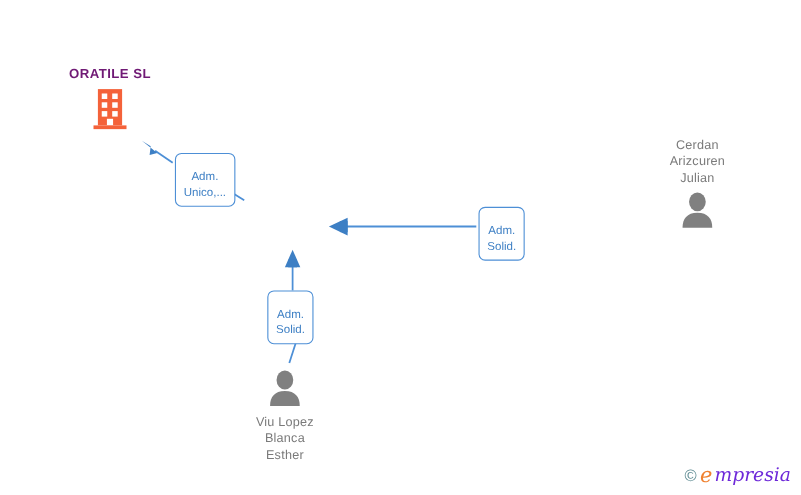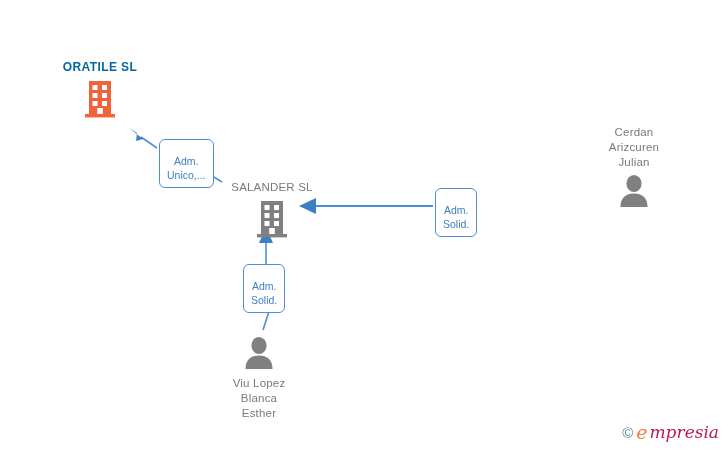--- a/index.html
+++ b/index.html
@@ -38,21 +38,21 @@
   .node-label {
     font-size: 11.5px;
     line-height: 15px;
     color: #7a7a7a;
     text-align: center;
     letter-spacing: .2px;
     white-space: pre-line;
   }
   .node-label.company-primary {
     font-weight: bold;
-    color: #0369a1;
+    color: #701a75;
     font-size: 12px;
     letter-spacing: .4px;
   }
   .node-icon {
     display: block;
   }
   .node.label-below .node-label { margin-top: 2px; }
   .node.label-above .node-label { margin-bottom: 4px; }
 
   
@@ -89,21 +89,21 @@
     font-style: italic;
     font-size: 19px;
     color: #f0812f;
     line-height: 1;
     margin-right: -1px;
   }
   #watermark .wm-rest {
     font-family: "DejaVu Serif", serif;
     font-style: italic;
     font-size: 17px;
-    color: #be185d;
+    color: #6d28d9;
     line-height: 1;
   }
 </style>
 </head>
 <body>
 
 <div id="canvas">
 
   <svg id="edge-layer" viewBox="0 0 728 450" width="728" height="450">
     <defs>
@@ -146,36 +146,20 @@
         <rect x="9.5" y="14" width="5" height="5" fill="#ffffff"></rect>
         <rect x="19" y="14" width="5" height="5" fill="#ffffff"></rect>
         <rect x="9.5" y="22" width="5" height="5" fill="#ffffff"></rect>
         <rect x="19" y="22" width="5" height="5" fill="#ffffff"></rect>
         <rect x="14.2" y="29" width="5.6" height="6" fill="#ffffff"></rect>
         <rect x="2" y="35" width="30" height="3.4" fill="#f4623a"></rect>
       </svg>
     </span>
   </div>
 
-  <div class="node label-above" style="left:212px; top:180px;">
-    <div class="node-label">SALANDER SL</div>
-    <span class="node-icon">
-      <svg width="34" height="40" viewBox="0 0 34 40">
-        <rect x="6" y="2" width="22" height="33" fill="#808080"></rect>
-        <rect x="9.5" y="6" width="5" height="5" fill="#ffffff"></rect>
-        <rect x="19" y="6" width="5" height="5" fill="#ffffff"></rect>
-        <rect x="9.5" y="14" width="5" height="5" fill="#ffffff"></rect>
-        <rect x="19" y="14" width="5" height="5" fill="#ffffff"></rect>
-        <rect x="9.5" y="22" width="5" height="5" fill="#ffffff"></rect>
-        <rect x="19" y="22" width="5" height="5" fill="#ffffff"></rect>
-        <rect x="14.2" y="29" width="5.6" height="6" fill="#ffffff"></rect>
-        <rect x="2" y="35" width="30" height="3.4" fill="#808080"></rect>
-      </svg>
-    </span>
-  </div>
 
   <div class="node label-above" style="left:574px; top:125px;">
     <div class="node-label">Cerdan
 Arizcuren
 Julian</div>
     <span class="node-icon">
       <svg width="36" height="34" viewBox="0 0 36 34">
         <ellipse cx="18" cy="9.5" rx="7.6" ry="8.6" fill="#808080"></ellipse>
         <path d="M 18 19.5 C 8.5 19.5 4.5 25 4.5 33 L 31.5 33 C 31.5 25 27.5 19.5 18 19.5 Z" fill="#808080"></path>
       </svg>

